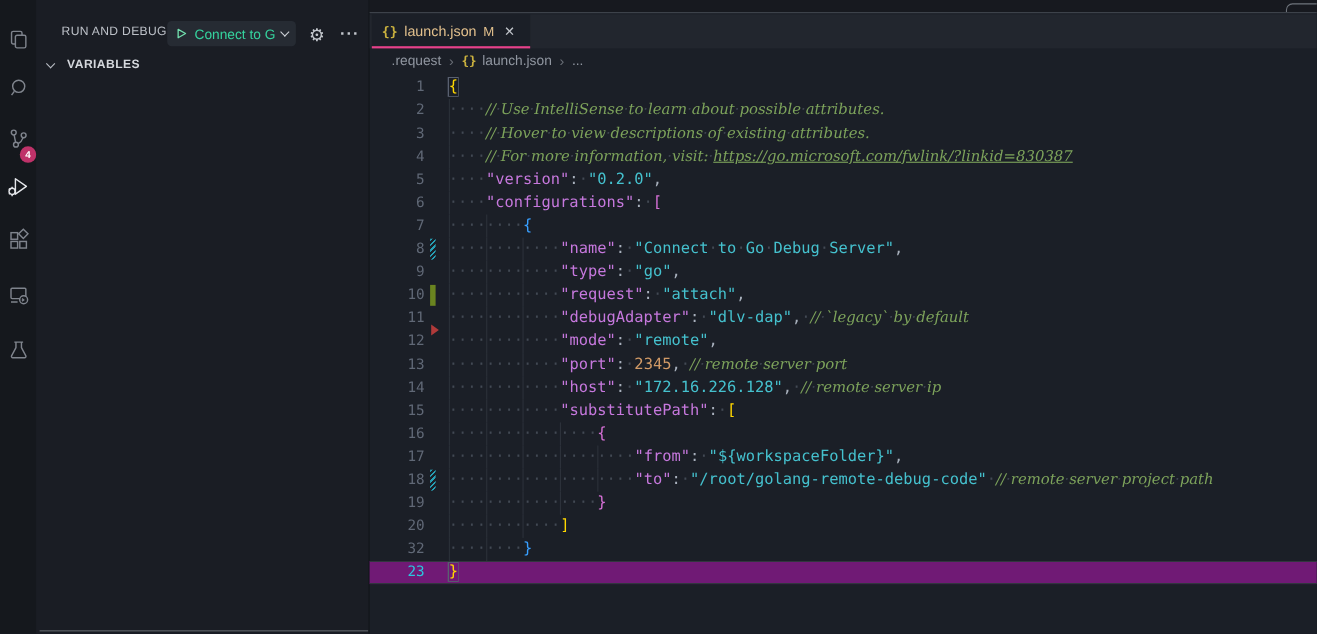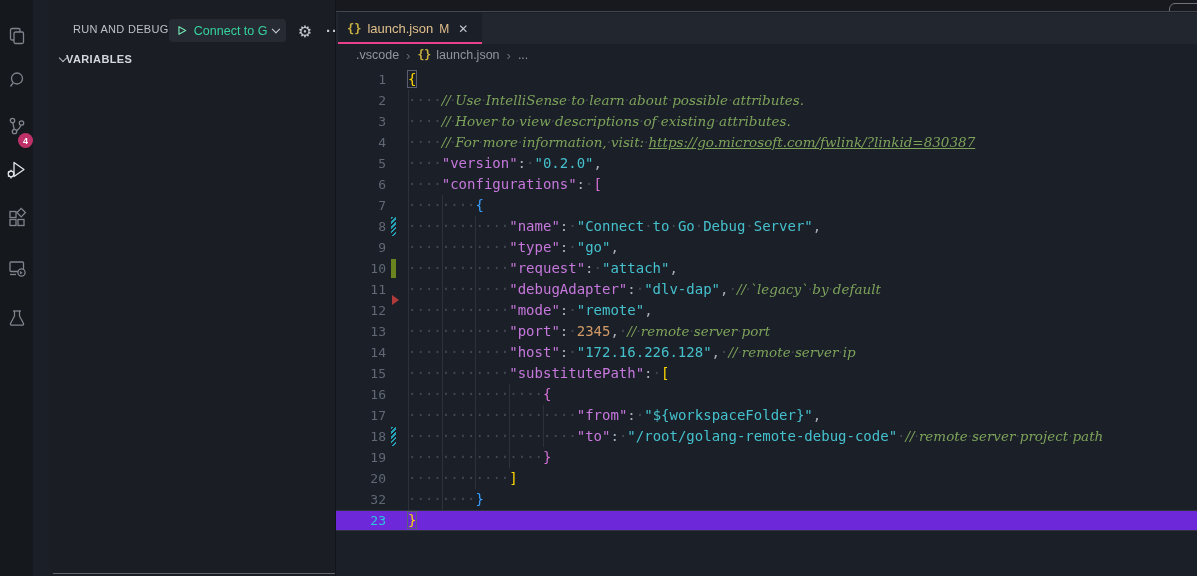--- a/index.html
+++ b/index.html
@@ -11,35 +11,35 @@
   }
   
   .activity-bar { position:absolute; left:0; top:0; width:33px; height:576px; background:#15181d; }
   .ab-item { position:absolute; left:0; width:33px; height:36px; display:flex; align-items:center; justify-content:center; cursor:pointer; }
   .ab-item svg { stroke:#7f848d; fill:none; stroke-width:1.3; }
   .ab-item.active svg { stroke:#e4e6ea; }
   .badge { position:absolute; right:0px; bottom:-4px; min-width:15px; height:15px; border-radius:50%;
     background:var(--badge-bg,#bf3269); color:#fff; font-size:9px; font-weight:bold;
     display:flex; align-items:center; justify-content:center; }
   
-  .sidebar { position:absolute; left:50px; top:0; width:302px; height:576px; background:#1a1d24; }
+  .sidebar { position:absolute; left:33px; top:0; width:302px; height:576px; background:#1a1d24; }
   .sb-title { position:absolute; left:23px; top:23px; font-size:11px; color:#bcc0c7; letter-spacing:0.3px; }
   .run-dropdown { position:absolute; left:119px; top:19px; width:117px; height:23px; background:#262b33;
     border-radius:4px; display:flex; align-items:center; padding:0 7px; cursor:pointer; }
   .run-dropdown .lbl { color:var(--run-green,#35d39e); font-size:12.5px; margin-left:6px; white-space:nowrap; }
   .chev { width:6px; height:6px; border-right:1.5px solid #cfd3d9; border-bottom:1.5px solid #cfd3d9;
     transform:rotate(45deg); display:inline-block; margin-left:6px; margin-top:-4px; }
   .gear-btn { position:absolute; left:243px; top:19px; width:24px; height:24px; color:#c3c7cd; font-size:16px;
     display:flex; align-items:center; justify-content:center; cursor:pointer; font-family:"DejaVu Sans",sans-serif; }
   .more-btn { position:absolute; left:272px; top:18px; width:26px; height:24px; color:#c3c7cd; font-size:15px;
     letter-spacing:1px; display:flex; align-items:center; justify-content:center; cursor:pointer; font-weight:bold; }
   .section-row { position:absolute; left:0; top:49px; width:100%; height:20px; display:flex; align-items:center; cursor:pointer; }
   .section-row .schev { width:6px; height:6px; border-right:1.4px solid #b9bdc4; border-bottom:1.4px solid #b9bdc4;
     transform:rotate(45deg); margin-left:10px; margin-top:-3px; }
-  .section-row .slbl { margin-left:0; font-size:11px; font-weight:bold; color:#d4d7dc; letter-spacing:0.4px; }
+  .section-row .slbl { margin-left:12px; font-size:11px; font-weight:bold; color:#d4d7dc; letter-spacing:0.4px; }
   .sb-bottom-line { position:absolute; left:3px; right:0; bottom:2px; height:1px; background:#63676d; }
   
   .editor { position:absolute; left:335px; top:0; width:862px; height:576px; background:#1b1f27; border-left:1px solid #111418; }
   .top-strip { position:absolute; left:0; top:0; width:100%; height:12px; background:#17191f;
     border-bottom:1px solid #42474f; overflow:hidden; }
   .widget-outline { position:absolute; left:833px; top:3px; width:60px; height:18px;
     border:1px solid #6f747c; border-radius:6px; background:#17191f; }
   .tabbar { position:absolute; left:0; top:13px; width:100%; height:31px; background:#22262e; }
   .tab { position:absolute; left:2px; top:0; height:31px; width:144px; background:#1b1f27;
     display:flex; align-items:center; padding:0 9px; cursor:pointer; }
@@ -48,21 +48,21 @@
   .tab .fname { color:var(--modified-file,#e2c08d); font-size:13px; margin-left:6px; }
   .tab .mod { color:var(--modified-file,#e2c08d); font-size:12px; margin-left:6px; }
   .tab .close { color:#c2c6cc; font-size:12px; margin-left:9px; }
   .breadcrumb { position:absolute; left:0; top:44px; width:100%; height:22px; display:flex; align-items:center;
     padding-left:20px; font-size:12.5px; color:#9096a0; }
   .breadcrumb .sep { color:#686d75; margin:0 7px; font-size:13px; }
   .breadcrumb .braces { color:var(--json-icon,#cbb23f); font-family:"DejaVu Sans Mono",monospace; font-size:11.5px; font-weight:bold; margin-right:5px; }
   
   .code-area { position:absolute; left:0; top:66px; width:100%; padding-top:3px; }
   .row { position:relative; height:21px; line-height:21px; font-family:"DejaVu Sans Mono",monospace; font-size:14px; white-space:pre; }
-  .row.cur { background:#6d28d9; box-shadow:inset 0 1px 0 #31363e, inset 0 -1px 0 #31363e; }
+  .row.cur { background:#701a75; box-shadow:inset 0 1px 0 #31363e, inset 0 -1px 0 #31363e; }
   .ln { position:absolute; left:0; top:0; width:50px; text-align:right; color:#606876; font-size:13px; cursor:pointer; }
   .cur .ln { color:#2bc7de; }
   .gut { position:absolute; left:55px; top:1px; bottom:1px; width:5px; }
   .gut.add { background:#6a8420; }
   .gut.mod { background:repeating-linear-gradient(135deg,#26a0b5 0,#26a0b5 1.5px,rgba(0,0,0,0) 1.5px,rgba(0,0,0,0) 3.5px); }
   .marker { position:absolute; left:56px; top:-5px; width:0; height:0;
     border-top:5px solid transparent; border-bottom:5px solid transparent; border-left:7px solid #b03a3a; }
   .code { position:absolute; left:72px; top:0; height:21px; }
   .gd { position:absolute; top:0; bottom:0; width:1px; background:#2c313a; }
   .ws { color:#424954; }
@@ -163,21 +163,21 @@
   <div class="tabbar">
     <div class="tab">
       <span class="braces">{}</span>
       <span class="fname">launch.json</span>
       <span class="mod">M</span>
       <span class="close">✕</span>
       <span class="underline"></span>
     </div>
   </div>
   <div class="breadcrumb">
-    <span>.vscode</span>
+    <span>.request</span>
     <span class="sep">›</span>
     <span class="braces">{}</span>
     <span>launch.json</span>
     <span class="sep">›</span>
     <span>...</span>
   </div>
   <div class="code-area">
       <div class="row"><span class="ln">1</span><span class="code"><span class="b1 match">{</span></span></div>
       <div class="row"><span class="ln">2</span><span class="code"><span class="gd" style="left:0.00px"></span><span class="ws">·</span><span class="ws">·</span><span class="ws">·</span><span class="ws">·</span><span class="c">//<span class="ws">·</span>Use<span class="ws">·</span>IntelliSense<span class="ws">·</span>to<span class="ws">·</span>learn<span class="ws">·</span>about<span class="ws">·</span>possible<span class="ws">·</span>attributes.</span></span></div>
       <div class="row"><span class="ln">3</span><span class="code"><span class="gd" style="left:0.00px"></span><span class="ws">·</span><span class="ws">·</span><span class="ws">·</span><span class="ws">·</span><span class="c">//<span class="ws">·</span>Hover<span class="ws">·</span>to<span class="ws">·</span>view<span class="ws">·</span>descriptions<span class="ws">·</span>of<span class="ws">·</span>existing<span class="ws">·</span>attributes.</span></span></div>

